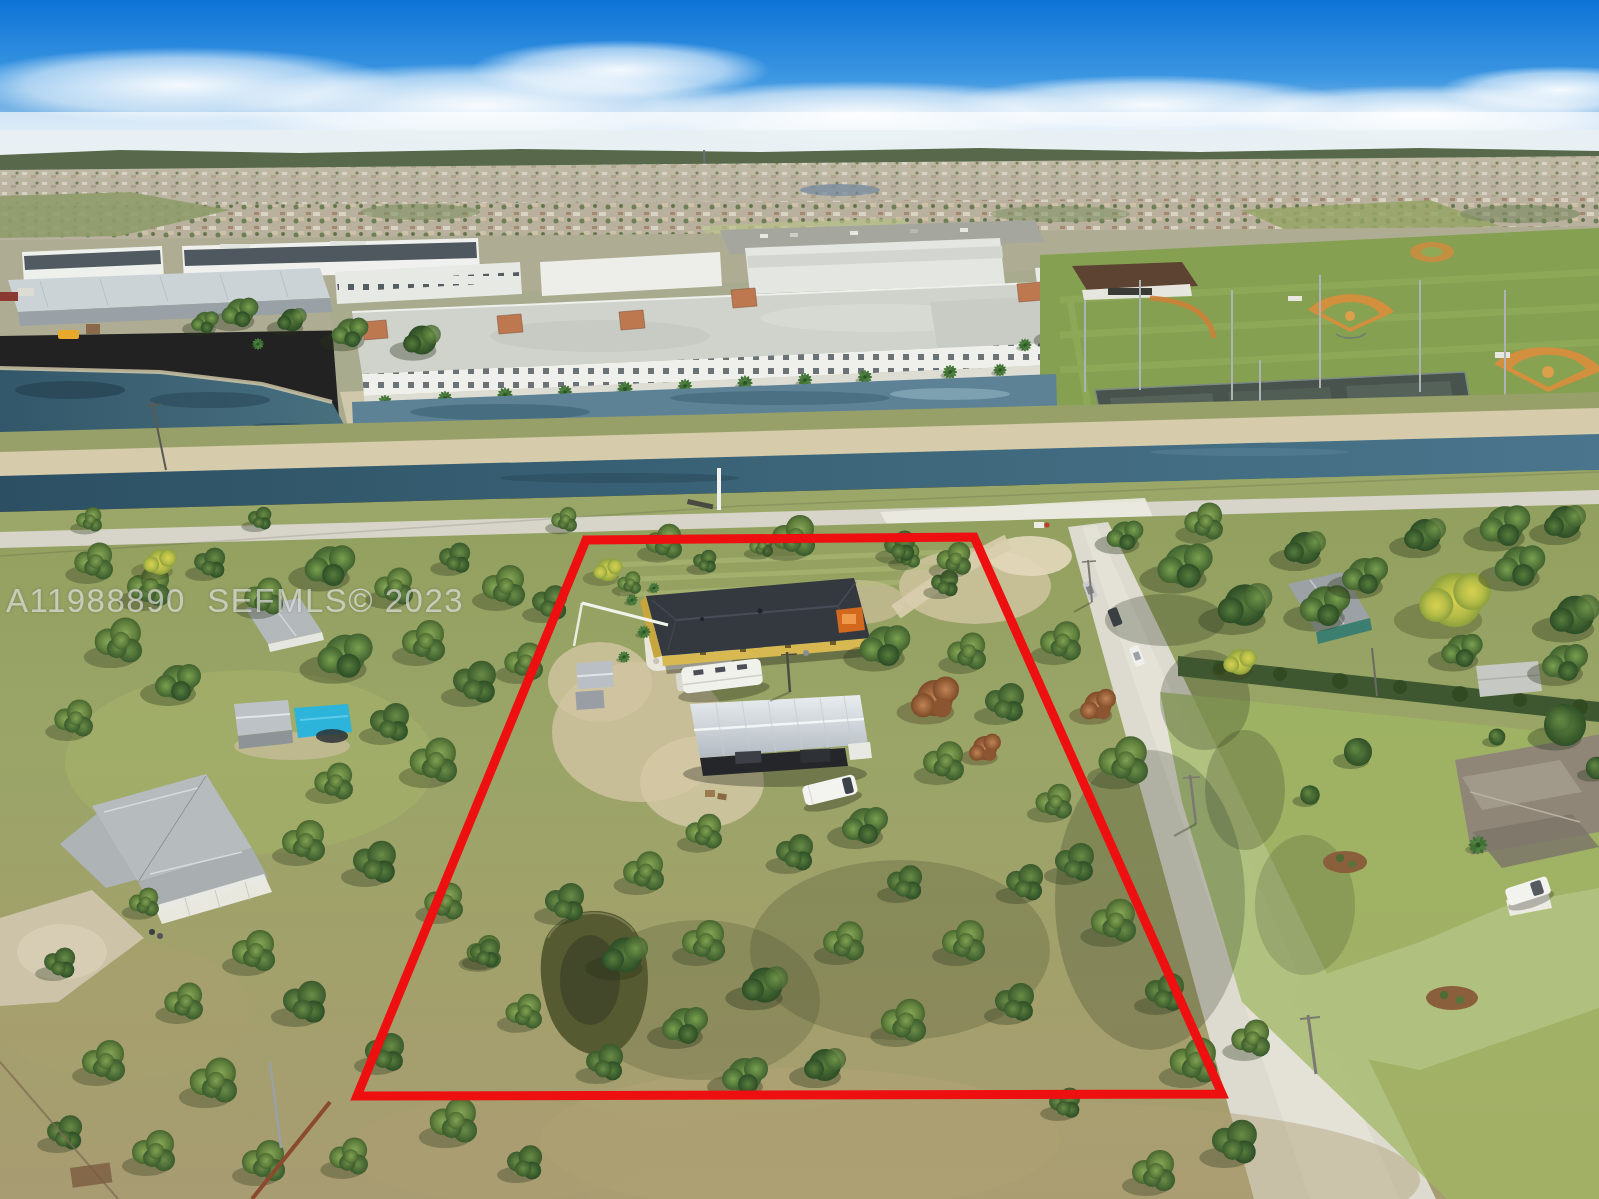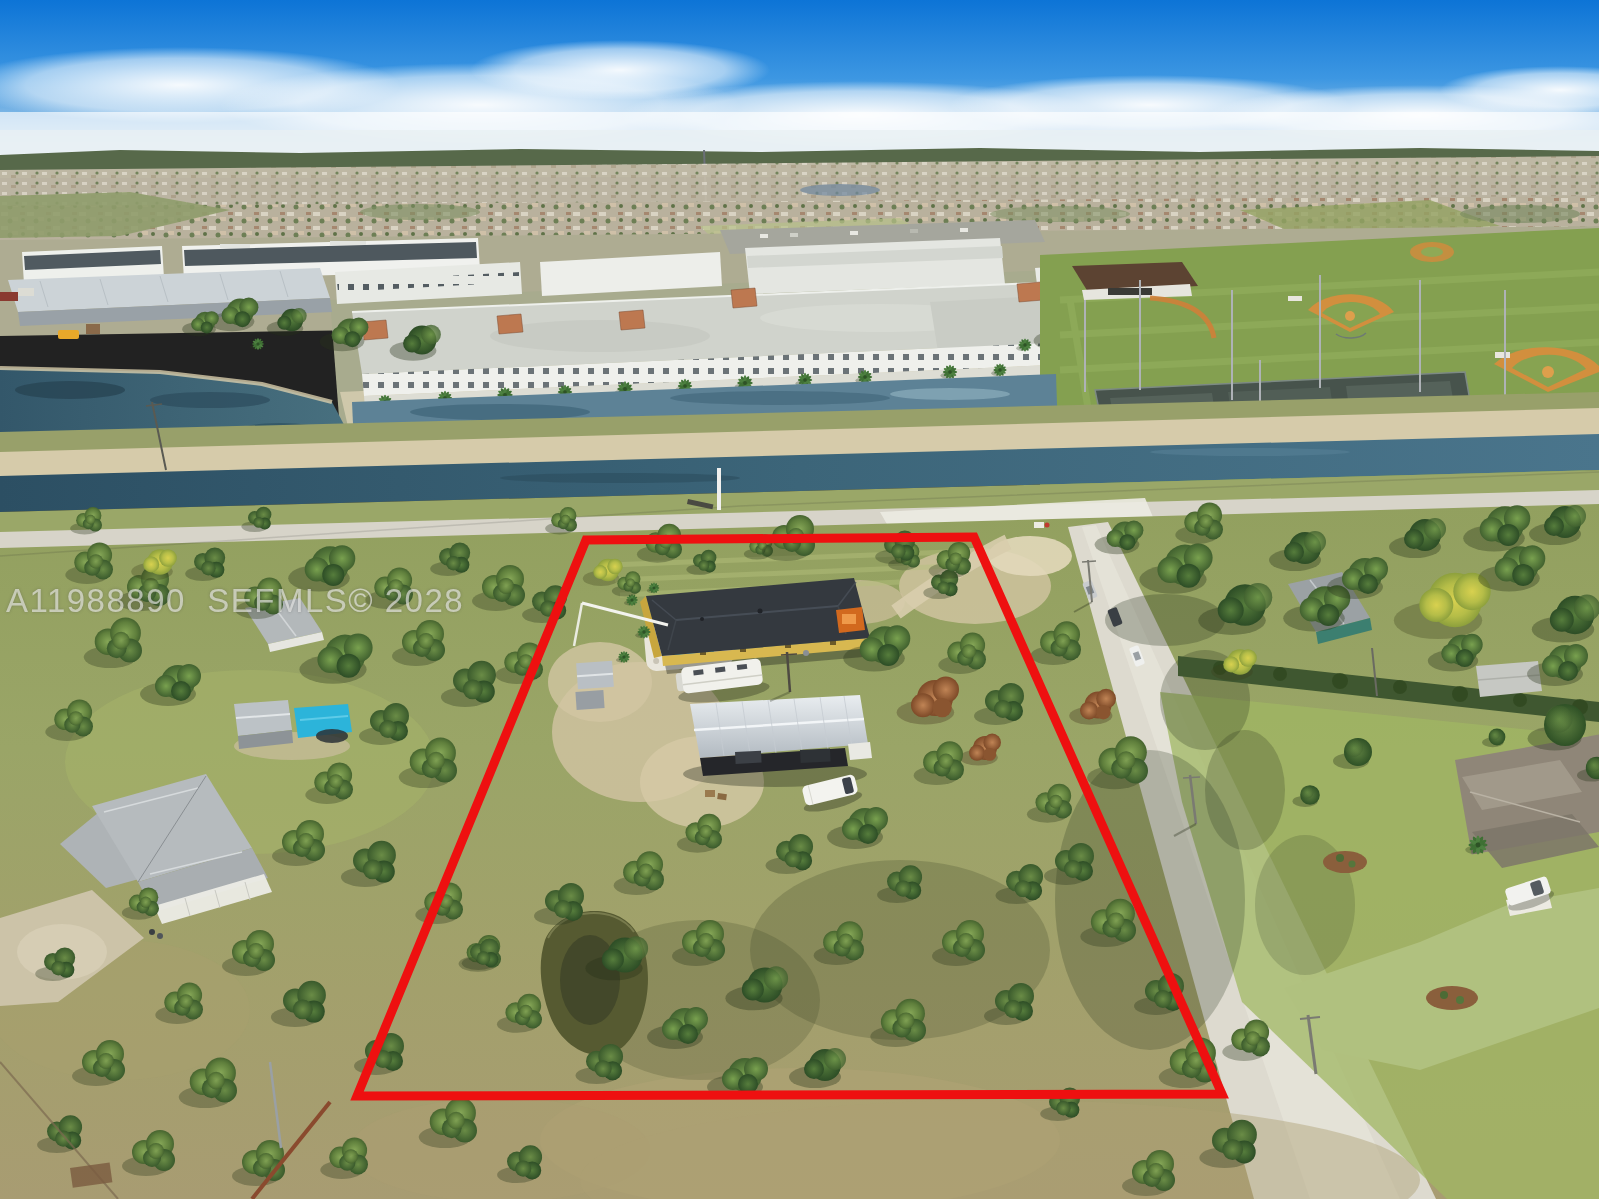--- a/index.html
+++ b/index.html
@@ -724,14 +724,14 @@
         <use href="#tBall" transform="translate(1565,725) scale(1.5)"></use>
   <use href="#tBall" transform="translate(1310,795) scale(0.7)"></use>
         <use href="#tBall" transform="translate(1597,768) scale(0.8)"></use>
   <use href="#tPalm" transform="translate(1478,845) scale(0.8)"></use>
         <use href="#tBall" transform="translate(1497,737) scale(0.6)"></use>
 </g>
 
 <path d="M586,540 L974,537 L1222,1094 L357,1096 Z" fill="none" stroke="#ee1010" stroke-width="9" stroke-linejoin="miter"></path>
 </svg>
 
-<div class="watermark">A11988890  SEFMLS© 2028</div>
+<div class="watermark">A11988890  SEFMLS© 2023</div>
 </div>
 
 </body></html>

